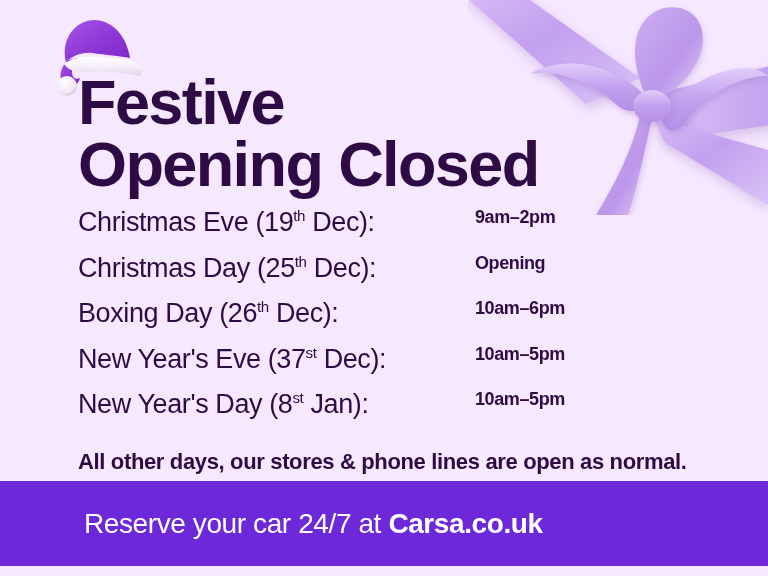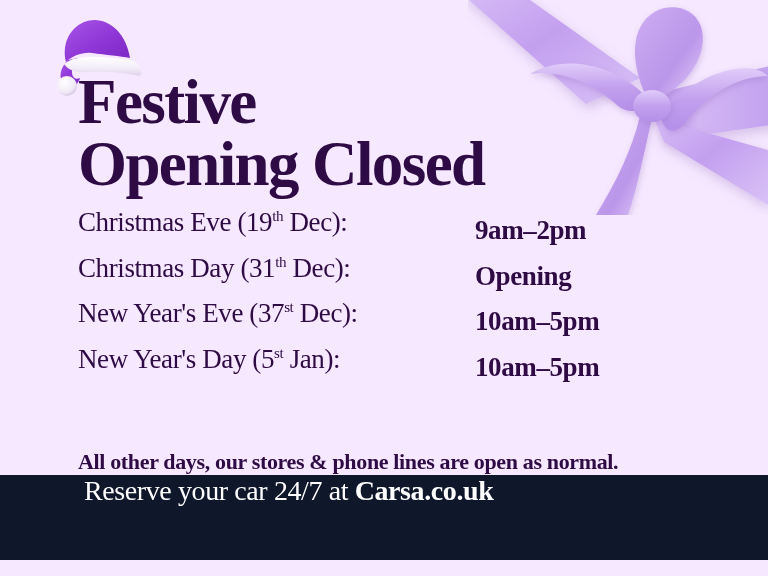--- a/index.html
+++ b/index.html
@@ -12,21 +12,20 @@
     overflow: hidden;
     font-family: "Liberation Sans", sans-serif;
     background: #f6e8ff;
   }
   #poster {
     position: relative;
     width: 768px;
     height: 576px;
     background: #f6e8ff;
     overflow: hidden;
-    font-family: Liberation Serif, serif;
   }
 
   
   #ribbon-decoration {
     position: absolute;
     top: 0;
     right: 0;
     width: 300px;
     height: 215px;
     pointer-events: none;
@@ -77,23 +76,23 @@
     white-space: nowrap;
   }
   .hours-label sup {
     font-size: 0.56em;
     vertical-align: super;
     line-height: 0;
   }
   .hours-value {
     position: absolute;
     left: 397px;
-    top: 8px;
-    color: #2e0b45;
-    font-size: 27px;
+    top: 0;
+    color: #2e0b45;
+    font-size: 18px;
     font-weight: bold;
     letter-spacing: -0.4px;
     white-space: nowrap;
   }
 
   
   #footnote {
     position: absolute;
     left: 78px;
     top: 449px;
@@ -101,26 +100,26 @@
     font-size: 22px;
     font-weight: bold;
     letter-spacing: -0.35px;
     white-space: nowrap;
   }
 
   
   #footer-bar {
     position: absolute;
     left: 0;
-    bottom: 16px;
+    bottom: 10px;
     width: 768px;
     height: 85px;
-    background: #0f172a;
+    background: #6d28d9;
     display: flex;
-    align-items: flex-start;
+    align-items: center;
   }
   #footer-text {
     margin-left: 84px;
     color: #ffffff;
     font-size: 28px;
     font-weight: normal;
     letter-spacing: -0.4px;
     white-space: nowrap;
   }
   #footer-brand {
@@ -233,32 +232,36 @@
   </h1>
 
   <div id="hours-table">
 
     <div class="hours-row">
       <span class="hours-label"><span>Christmas Eve (19</span><sup>th</sup><span> Dec):</span></span>
       <span class="hours-value">9am–2pm</span>
     </div>
 
     <div class="hours-row">
-      <span class="hours-label"><span>Christmas Day (31</span><sup>th</sup><span> Dec):</span></span>
+      <span class="hours-label"><span>Christmas Day (25</span><sup>th</sup><span> Dec):</span></span>
       <span class="hours-value">Opening</span>
     </div>
 
+    <div class="hours-row">
+      <span class="hours-label"><span>Boxing Day (26</span><sup>th</sup><span> Dec):</span></span>
+      <span class="hours-value">10am–6pm</span>
+    </div>
 
     <div class="hours-row">
       <span class="hours-label"><span>New Year's Eve (37</span><sup>st</sup><span> Dec):</span></span>
       <span class="hours-value">10am–5pm</span>
     </div>
 
     <div class="hours-row">
-      <span class="hours-label"><span>New Year's Day (5</span><sup>st</sup><span> Jan):</span></span>
+      <span class="hours-label"><span>New Year's Day (8</span><sup>st</sup><span> Jan):</span></span>
       <span class="hours-value">10am–5pm</span>
     </div>
 
   </div>
 
   <div id="footnote">All other days, our stores &amp; phone lines are open as normal.</div>
 
   <div id="footer-bar">
     <div id="footer-text"><span>Reserve your car 24/7 at </span><span id="footer-brand">Carsa.co.uk</span></div>
   </div>

